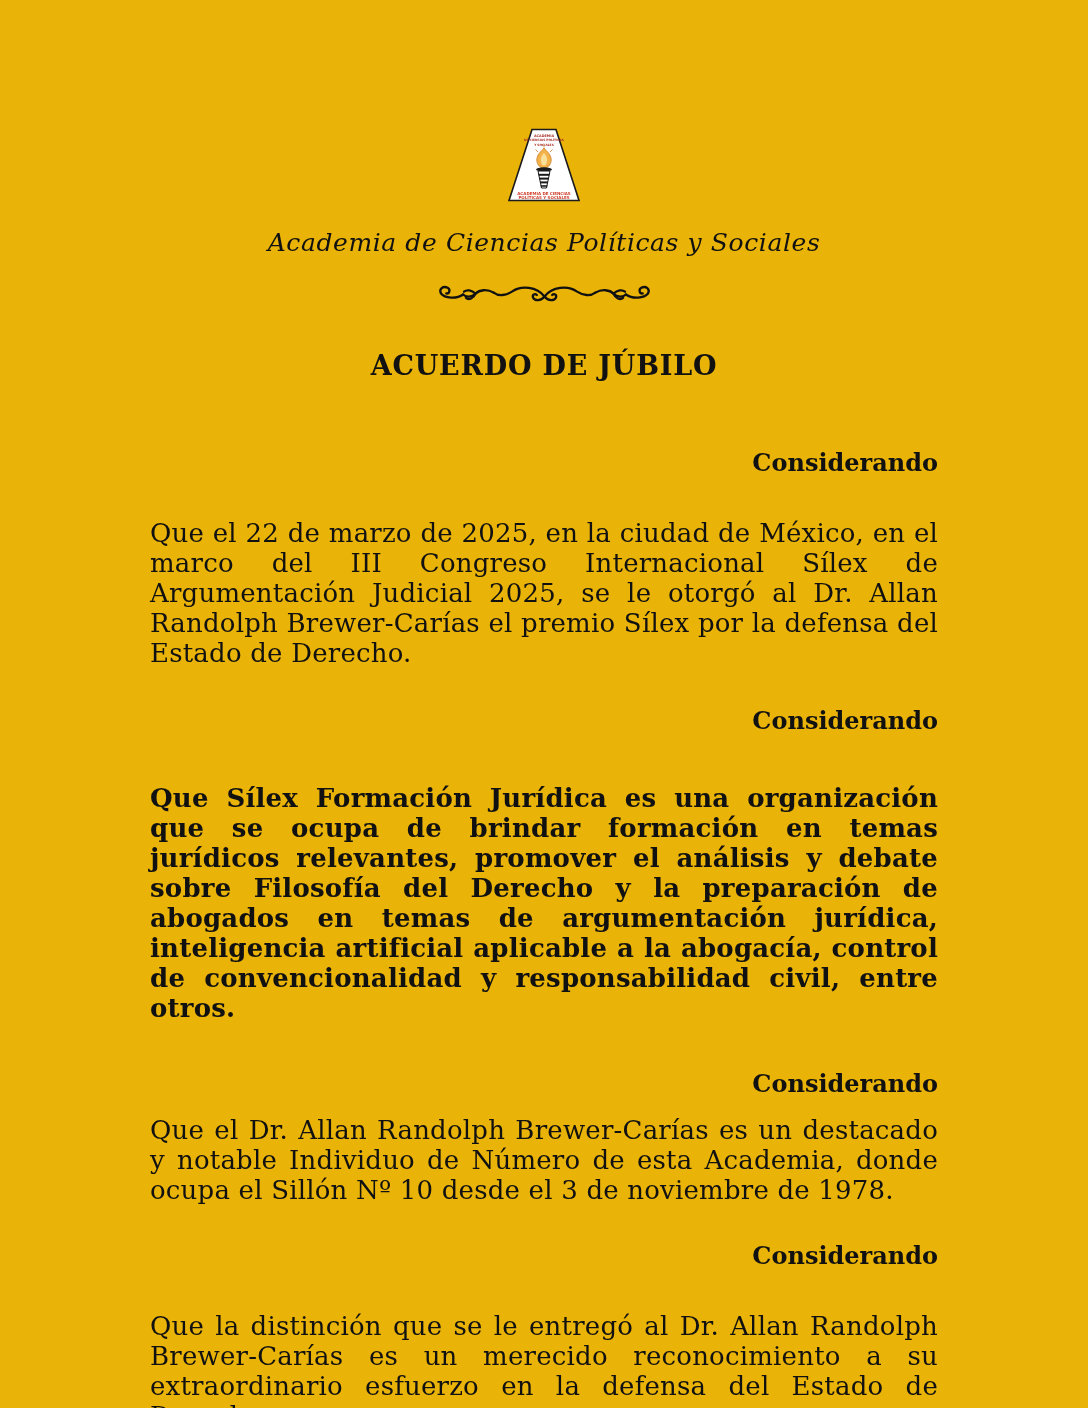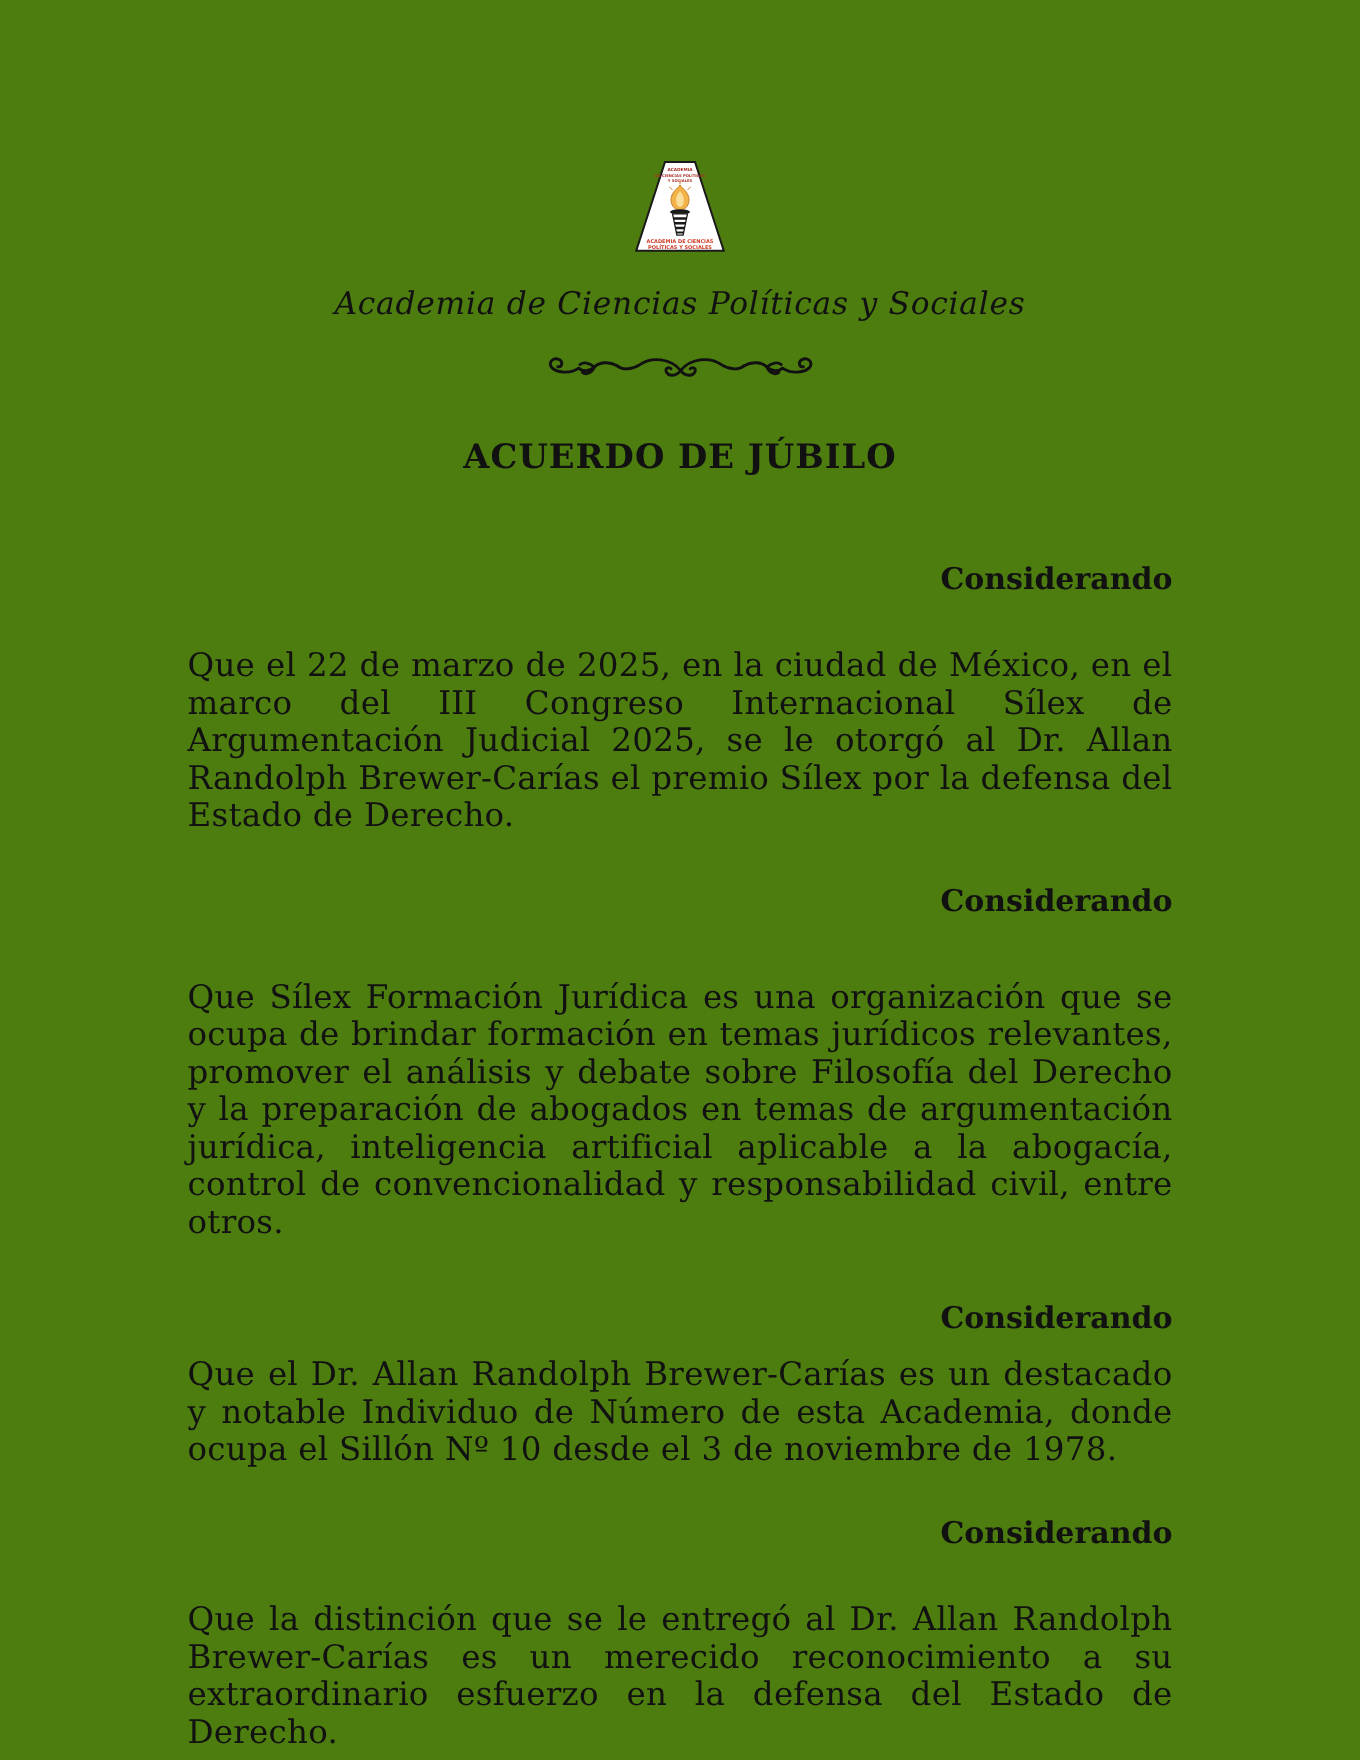--- a/index.html
+++ b/index.html
@@ -2,21 +2,21 @@
 <html><head>
 <meta charset="utf-8">
 <style>
   * { margin: 0; padding: 0; box-sizing: border-box; }
   html, body { background: #e9e9e9; }
   .page {
     position: relative;
     width: 1088px;
     height: 1408px;
     margin: 0 auto;
-    background: #4d7c0f;
+    background: #eab308;
     color: #111111;
     font-family: "DejaVu Serif", serif;
     overflow: hidden;
   }
   .content { width: 788px; margin: 0 auto; }
 
   .seal { display: block; margin: 128px auto 0; }
 
   .academy-name {
     margin-top: 26px;
@@ -48,21 +48,21 @@
     font-size: 26px;
     line-height: 30px;
     text-align: justify;
     text-align-last: left;
     letter-spacing: 0.2px;
   }
 
   .sec1 .considerando { margin-top: 66px; }
   .sec1 .body-para    { margin-top: 40px; }
   .sec2 .considerando { margin-top: 38px; }
-  .sec2 .body-para    { margin-top: 47px; }
+  .sec2 .body-para    { margin-top: 47px; font-weight: bold; }
   .sec3 .considerando { margin-top: 46px; }
   .sec3 .body-para    { margin-top: 16px; }
   .sec4 .considerando { margin-top: 36px; }
   .sec4 .body-para    { margin-top: 40px; }
 
   .seal-micro-text {
     font-family: "DejaVu Sans", sans-serif;
     font-weight: bold;
     text-anchor: middle;
   }

